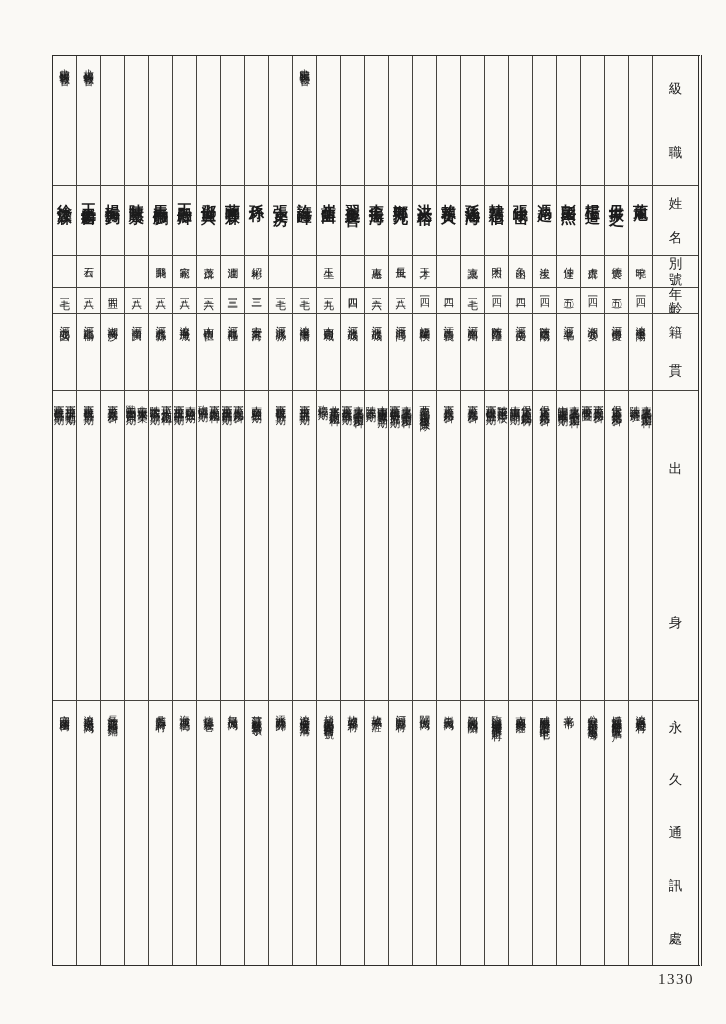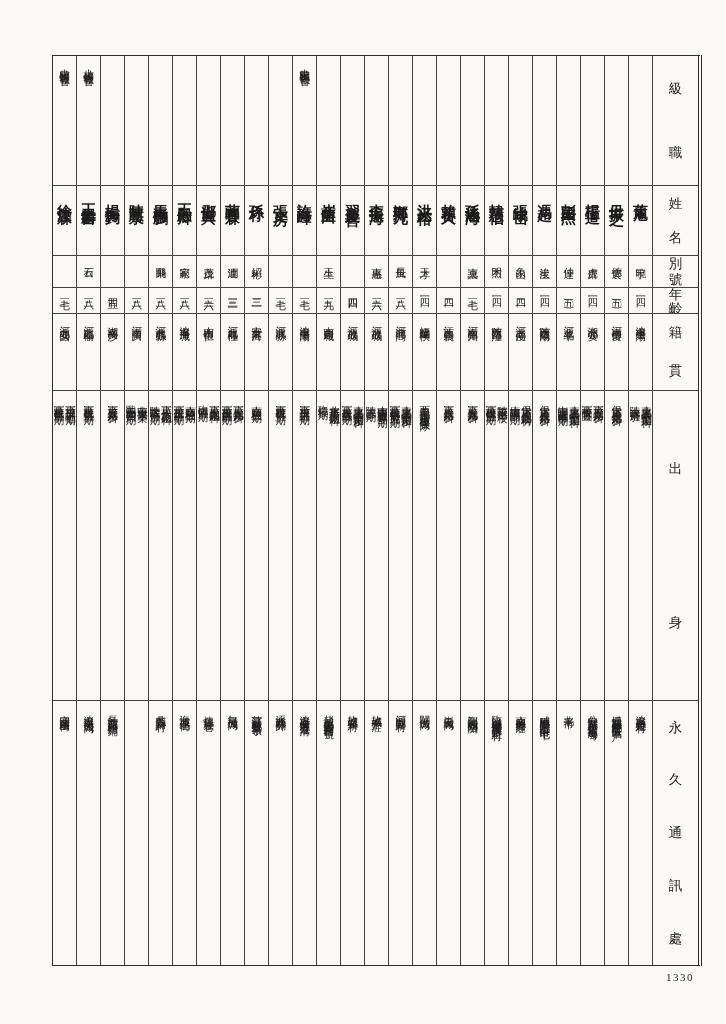--- a/index.html
+++ b/index.html
@@ -88,21 +88,21 @@
   .spread span {
     font-size: 13.5px;
     font-weight: 500;
     line-height: 1;
   }
 
   .page-number {
     position: absolute;
     right: 32px;
     top: 971px;
-    font-size: 11px;
+    font-size: 15px;
     letter-spacing: 1.5px;
     color: #2b2a27;
   }
 </style>
 </head>
 <body>
 
 <div class="page">
   <div class="table" id="table-root">
       <div class="col header-col">

